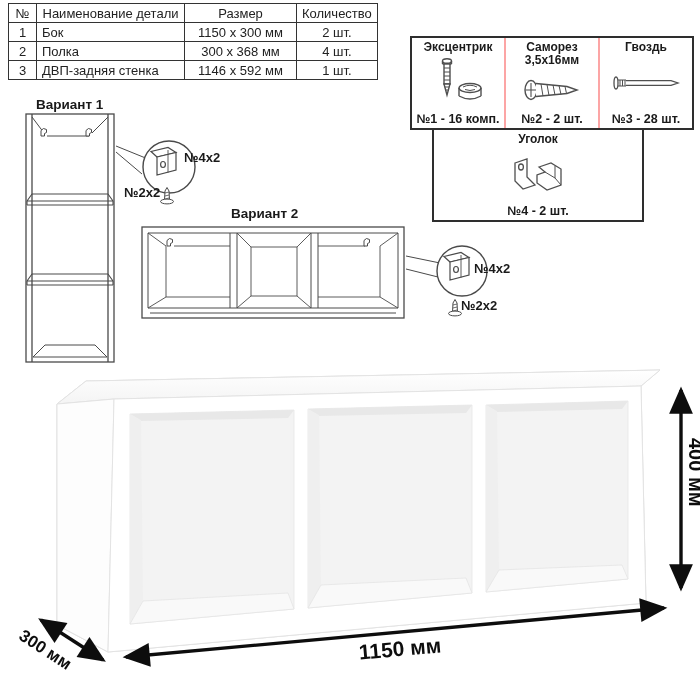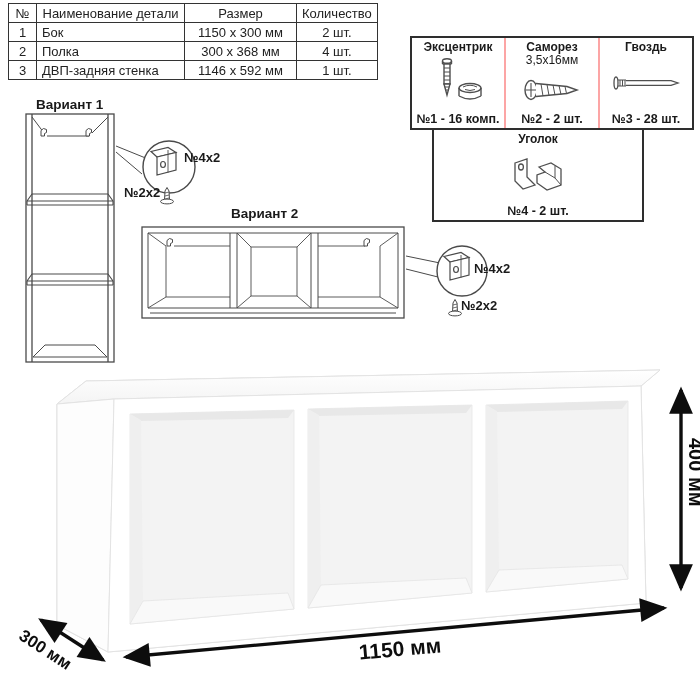--- a/index.html
+++ b/index.html
@@ -37,21 +37,21 @@
     border:2px solid #2e2e2e; background:#fff;
   }
   .hw-row-1 { left:410px; top:36px;  width:284px; height:94px; }
   .hw-row-2 { left:432px; top:128px; width:212px; height:94px; }
   .hw-cell {
     flex:1; display:flex; flex-direction:column; align-items:center;
     padding:3px 2px 2px 2px;
   }
   .hw-cell + .hw-cell { border-left:2px solid #fca5a5; }
   .hw-title { font-size:12px; font-weight:bold; text-align:center; line-height:1.1; color:#1a1a1a; }
-  .hw-sub   { font-size:12px; font-weight:normal; text-align:center; line-height:1.1; color:#1a1a1a; min-height:0; }
+  .hw-sub   { font-size:12px; font-weight:bold; text-align:center; line-height:1.1; color:#1a1a1a; min-height:0; }
   .hw-icon  { flex:1; display:flex; align-items:center; justify-content:center; }
   .hw-count { font-size:12.5px; font-weight:bold; color:#1a1a1a; white-space:nowrap; }
 
   
   .lbl { position:absolute; white-space:nowrap; color:#1a1a1a; }
   .lbl-variant { font-size:13.5px; font-weight:bold; }
   .lbl-callout { font-size:13px; font-weight:bold; }
   .lbl-dim     { font-weight:bold; color:#0d0d0d; }
   #dim-width  { left:335px; top:637px; width:130px; text-align:center;
                 font-size:21px; transform:rotate(-5deg); }

